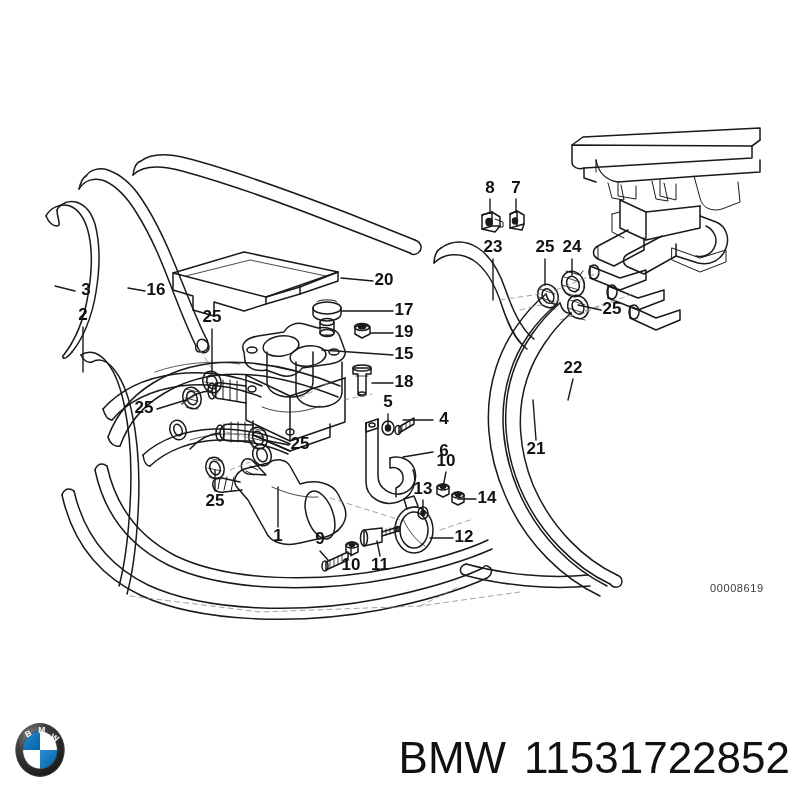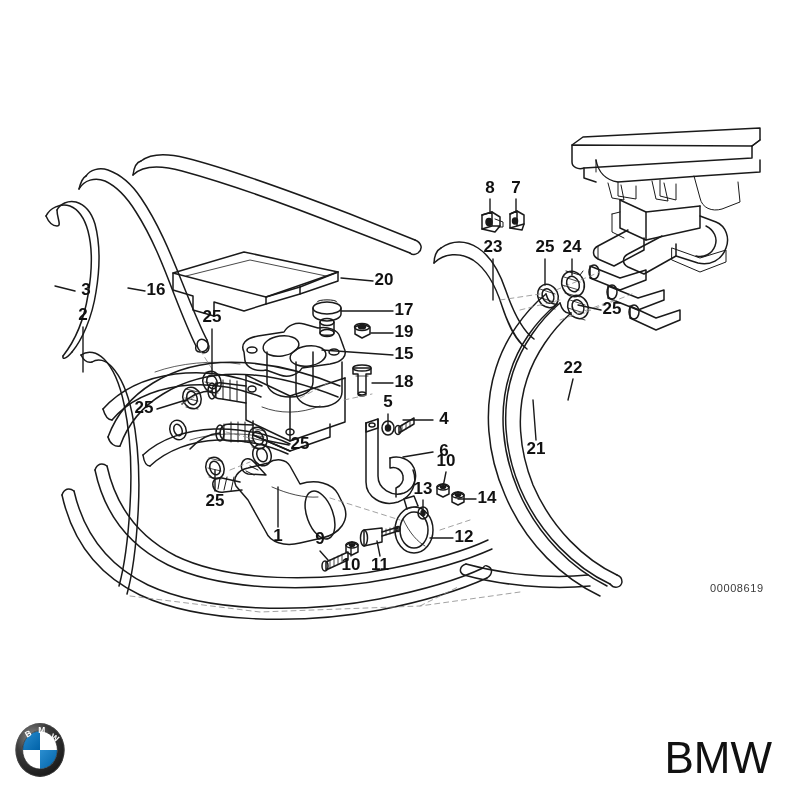--- a/index.html
+++ b/index.html
@@ -602,16 +602,17 @@
       <path d="M50 16 A31 34 0 0 0 19 50 L50 50 Z" fill="url(#blueGrad)"></path>
       <path d="M50 84 A31 34 0 0 0 81 50 L50 50 Z" fill="url(#blueGrad)"></path>
       <ellipse cx="50" cy="50" rx="31" ry="34" fill="none" stroke="#2a2a2a" stroke-width="1.2"></ellipse>
       <text x="27" y="28" font-family="Liberation Sans, sans-serif" font-size="15" font-weight="bold" fill="#ffffff" transform="rotate(-30 27 28)">B</text>
       <text x="47" y="20" font-family="Liberation Sans, sans-serif" font-size="15" font-weight="bold" fill="#ffffff">M</text>
       <text x="68" y="29" font-family="Liberation Sans, sans-serif" font-size="15" font-weight="bold" fill="#ffffff" transform="rotate(30 68 29)">W</text>
     </svg>
 
     <div id="footer-text">
       <span id="footer-brand">BMW</span>
+      <span id="footer-part">11531722852</span>
     </div>
 
   </div>
 </div>
 
 </body></html>

